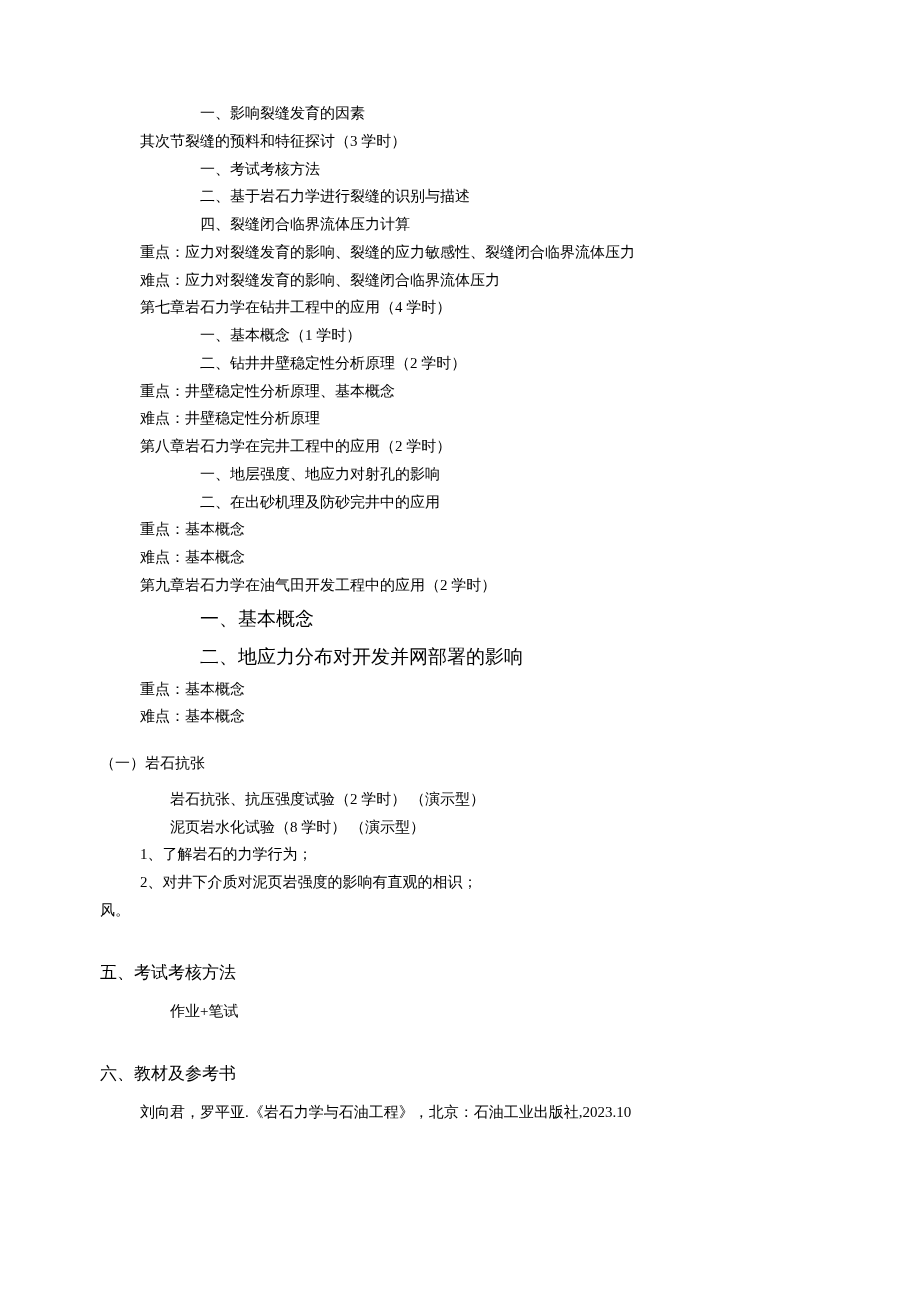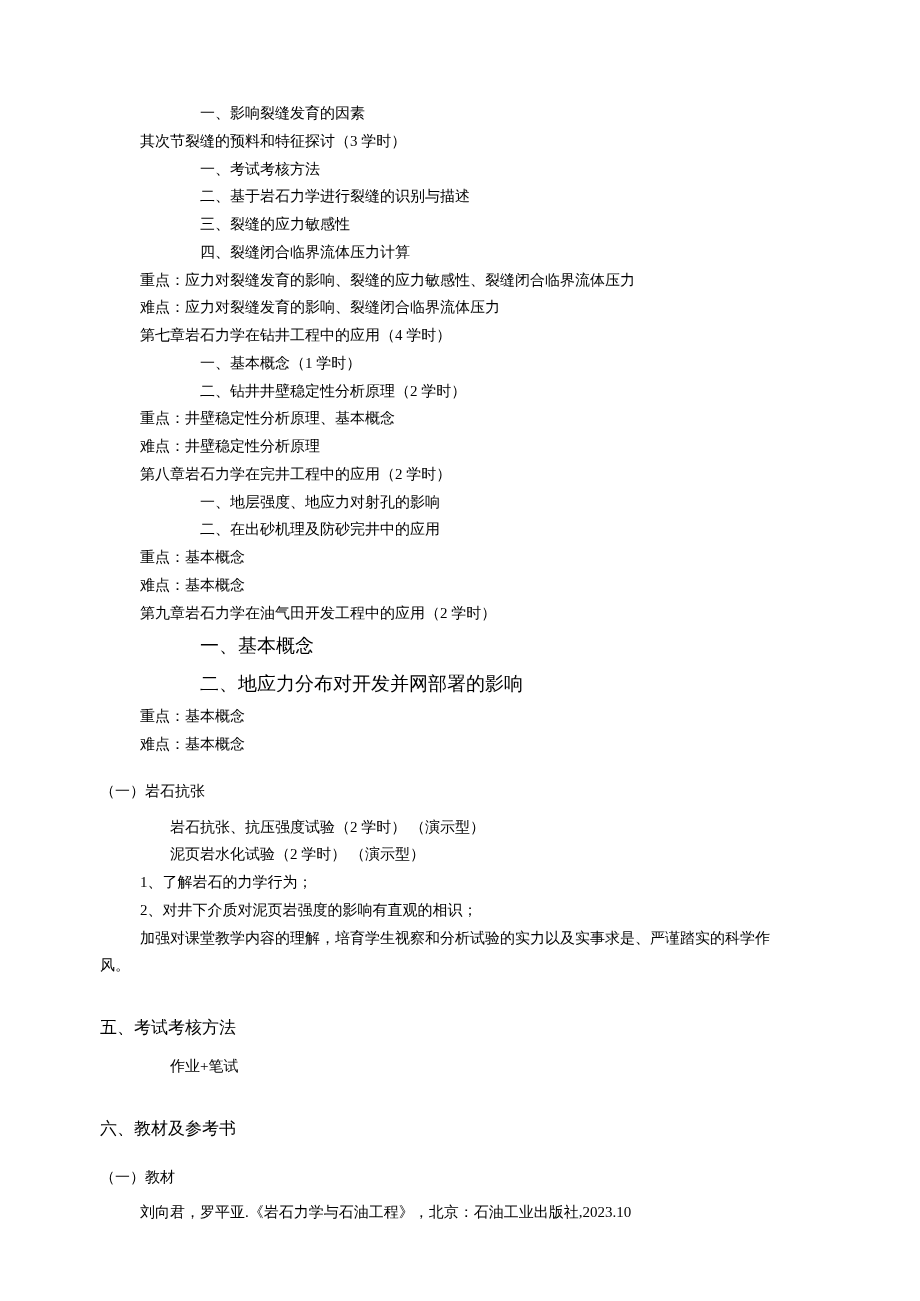--- a/index.html
+++ b/index.html
@@ -46,21 +46,20 @@
 </style>
 </head>
 <body>
 
 <div class="page">
 
   <div class="indent1b">一、影响裂缝发育的因素</div>
   <div class="indent0">其次节裂缝的预料和特征探讨（3 学时）</div>
   <div class="indent1b">一、考试考核方法</div>
   <div class="indent1b">二、基于岩石力学进行裂缝的识别与描述</div>
-  <div class="indent1b">三、裂缝的应力敏感性</div>
   <div class="indent1b">四、裂缝闭合临界流体压力计算</div>
   <div class="indent0">重点：应力对裂缝发育的影响、裂缝的应力敏感性、裂缝闭合临界流体压力</div>
   <div class="indent0">难点：应力对裂缝发育的影响、裂缝闭合临界流体压力</div>
   <div class="indent0">第七章岩石力学在钻井工程中的应用（4 学时）</div>
   <div class="indent1b">一、基本概念（1 学时）</div>
   <div class="indent1b">二、钻井井壁稳定性分析原理（2 学时）</div>
   <div class="indent0">重点：井壁稳定性分析原理、基本概念</div>
   <div class="indent0">难点：井壁稳定性分析原理</div>
   <div class="indent0">第八章岩石力学在完井工程中的应用（2 学时）</div>
   <div class="indent1b">一、地层强度、地应力对射孔的影响</div>
@@ -70,28 +69,24 @@
   <div class="indent0">第九章岩石力学在油气田开发工程中的应用（2 学时）</div>
   <div class="big">一、基本概念</div>
   <div class="big">二、地应力分布对开发并网部署的影响</div>
   <div class="indent0">重点：基本概念</div>
   <div class="indent0">难点：基本概念</div>
 
   <div class="heading-sub">
     <span class="paren">（一）</span><span>岩石抗张</span>
   </div>
   <div class="indent3">岩石抗张、抗压强度试验（2 学时）   （演示型）</div>
-  <div class="indent3">泥页岩水化试验（2 学时）   （演示型）</div>
+  <div class="indent3">泥页岩水化试验（8 学时）   （演示型）</div>
   <div class="indent2">1、了解岩石的力学行为；</div>
   <div class="indent2">2、对井下介质对泥页岩强度的影响有直观的相识；</div>
-  <div class="indent2">加强对课堂教学内容的理解，培育学生视察和分析试验的实力以及实事求是、严谨踏实的科学作</div>
   <div>风。</div>
 
   <div class="heading-main">五、考试考核方法</div>
   <div class="indent3">作业+笔试</div>
 
   <div class="heading-main">六、教材及参考书</div>
-  <div class="heading-sub">
-    <span class="paren">（一）</span><span>教材</span>
-  </div>
   <div class="ref">刘向君，罗平亚.《岩石力学与石油工程》，北京：石油工业出版社,2023.10</div>
 
 </div>
 
 </body></html>

